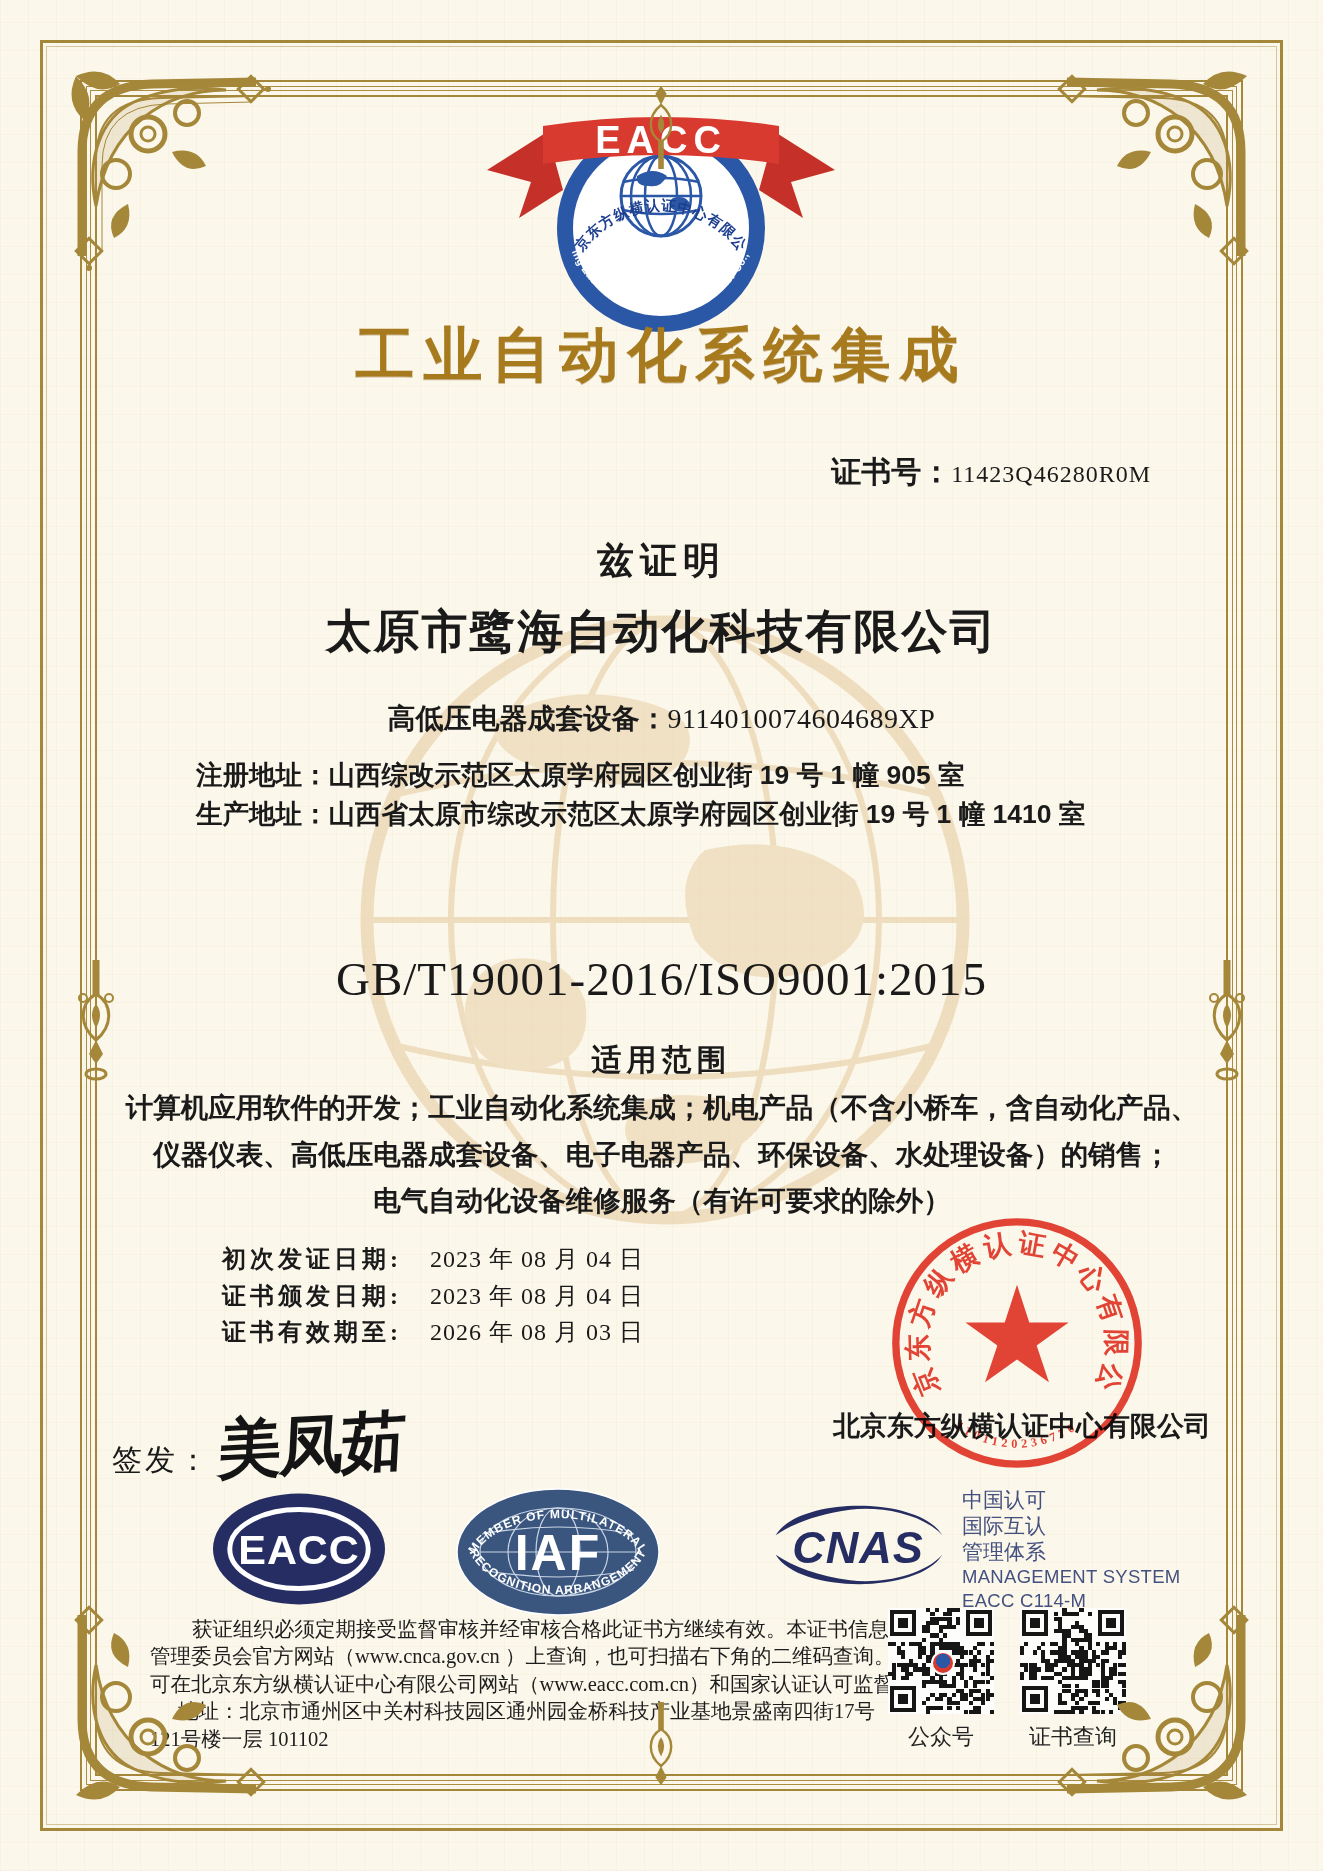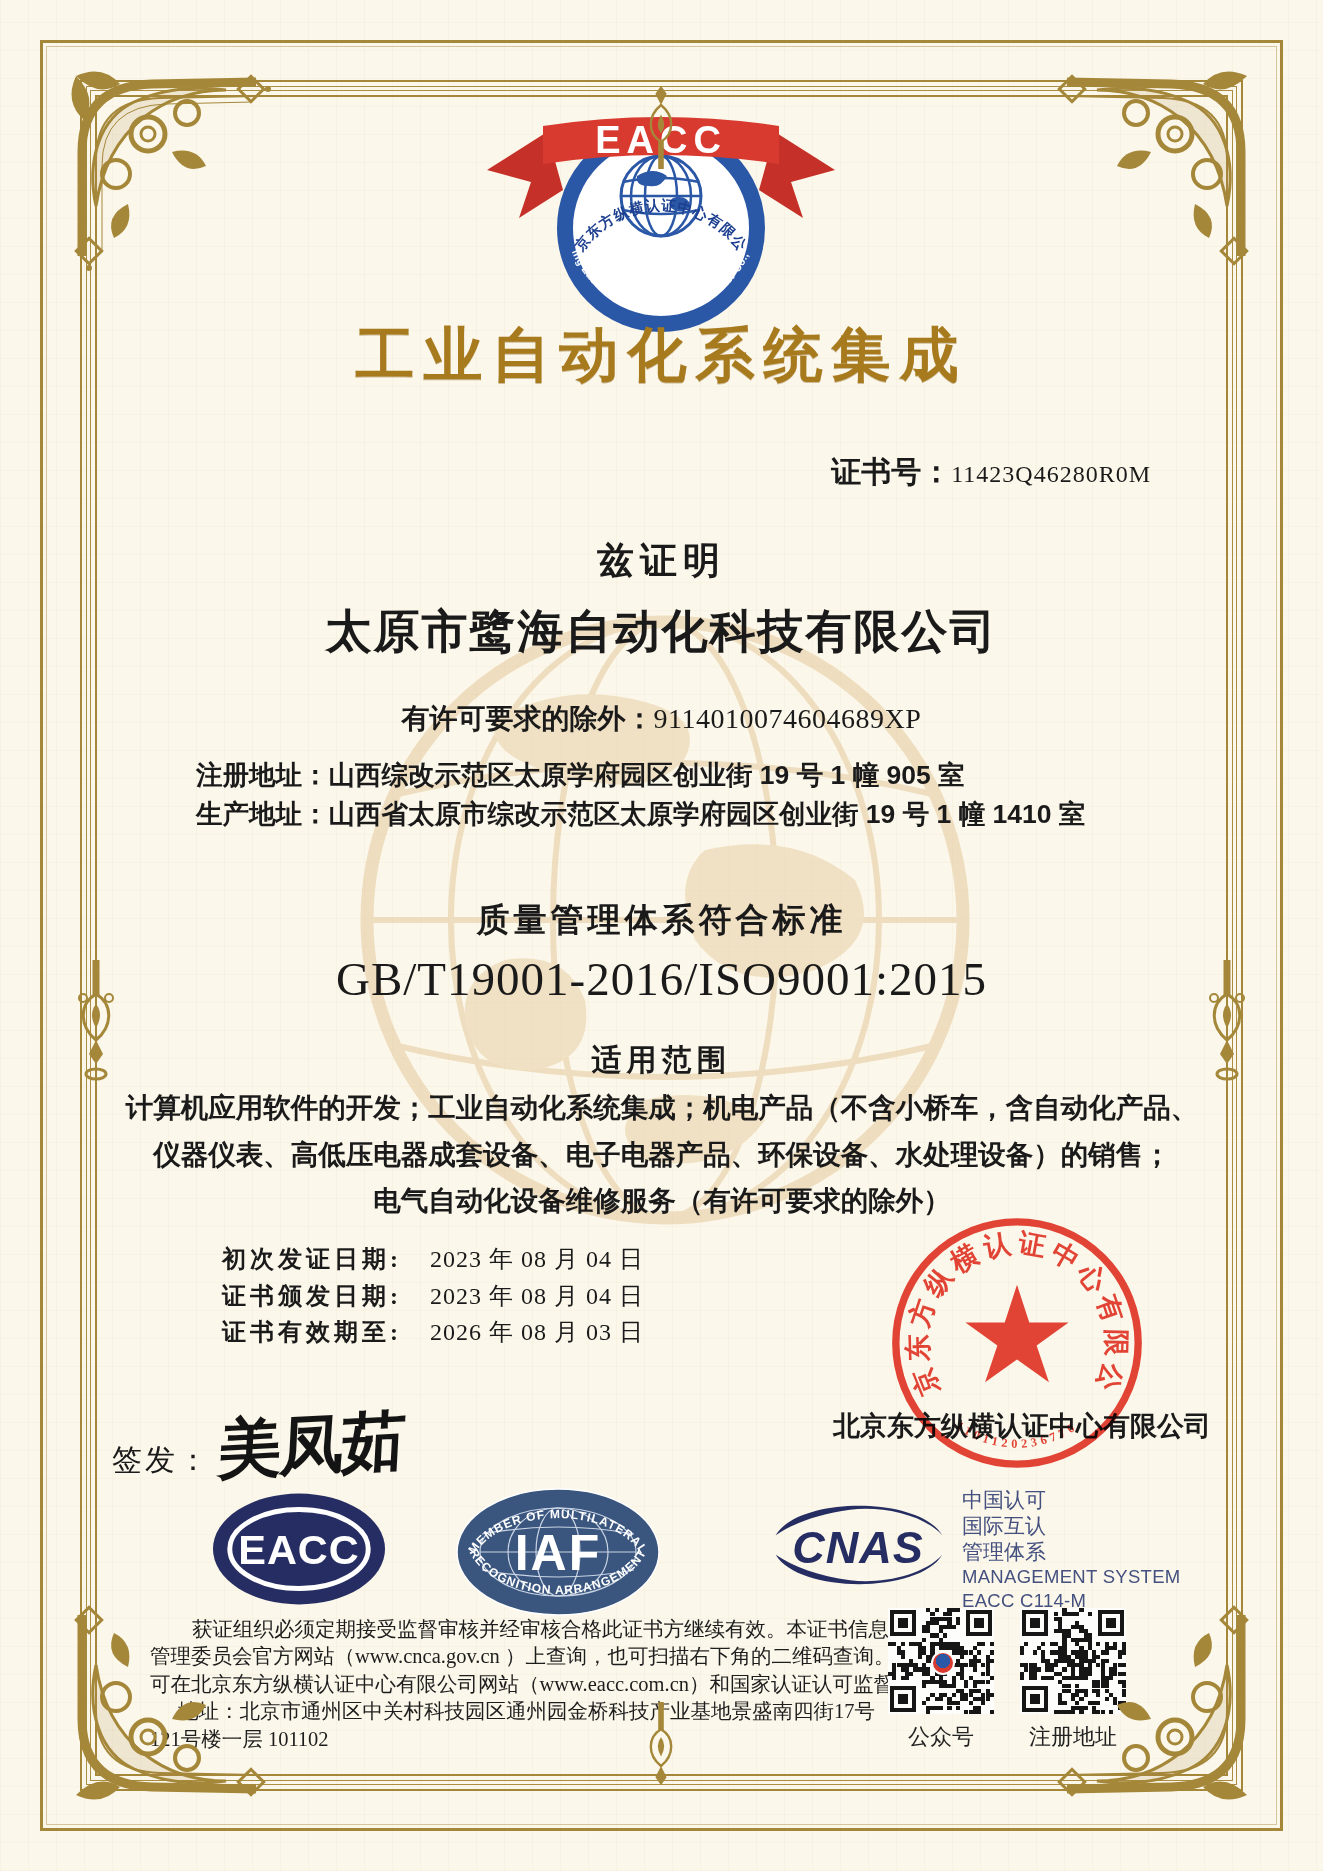--- a/index.html
+++ b/index.html
@@ -251,29 +251,28 @@
     <div class="title">工业自动化系统集成</div>
 
     <div class="certno">
       <span class="lbl">证书号：</span><span class="val">11423Q46280R0M</span>
     </div>
 
     <div class="certify">兹证明</div>
     <div class="company">太原市鹭海自动化科技有限公司</div>
 
     <div class="credit">
-      <span class="lbl">有许可要求的除外：</span><span class="val">9114010074604689XP</span>
+      <span class="lbl">高低压电器成套设备：</span><span class="val">9114010074604689XP</span>
     </div>
 
     <div class="addr">
       <div><span class="lbl">注册地址：</span><span>山西综改示范区太原学府园区创业街 19 号 1 幢 905 室</span></div>
       <div><span class="lbl">生产地址：</span><span>山西省太原市综改示范区太原学府园区创业街 19 号 1 幢 1410 室</span></div>
     </div>
 
-    <div class="std-head">质量管理体系符合标准</div>
     <div class="std-code">GB/T19001-2016/ISO9001:2015</div>
     <div class="scope-head">适用范围</div>
     <div class="scope">
       <div>计算机应用软件的开发；工业自动化系统集成；机电产品（不含小桥车，含自动化产品、</div>
       <div>仪器仪表、高低压电器成套设备、电子电器产品、环保设备、水处理设备）的销售；</div>
       <div>电气自动化设备维修服务（有许可要求的除外）</div>
     </div>
 
     <div class="dates">
       <div class="row">
@@ -787,16 +786,16 @@
         <i style="left:42.4px;top:101.8px;width:4.2px;height:4.2px"></i>
         <i style="left:46.6px;top:101.8px;width:4.2px;height:4.2px"></i>
         <i style="left:50.9px;top:101.8px;width:4.2px;height:4.2px"></i>
         <i style="left:59.4px;top:101.8px;width:4.2px;height:4.2px"></i>
         <i style="left:72.1px;top:101.8px;width:4.2px;height:4.2px"></i>
         <i style="left:76.3px;top:101.8px;width:4.2px;height:4.2px"></i>
         <i style="left:80.6px;top:101.8px;width:4.2px;height:4.2px"></i>
         <i style="left:89.0px;top:101.8px;width:4.2px;height:4.2px"></i>
       </div>
     <div class="qr-label ql1">公众号</div>
-    <div class="qr-label ql2">注册地址</div>
+    <div class="qr-label ql2">证书查询</div>
 
   </div>
 </div>
 
 </body></html>

